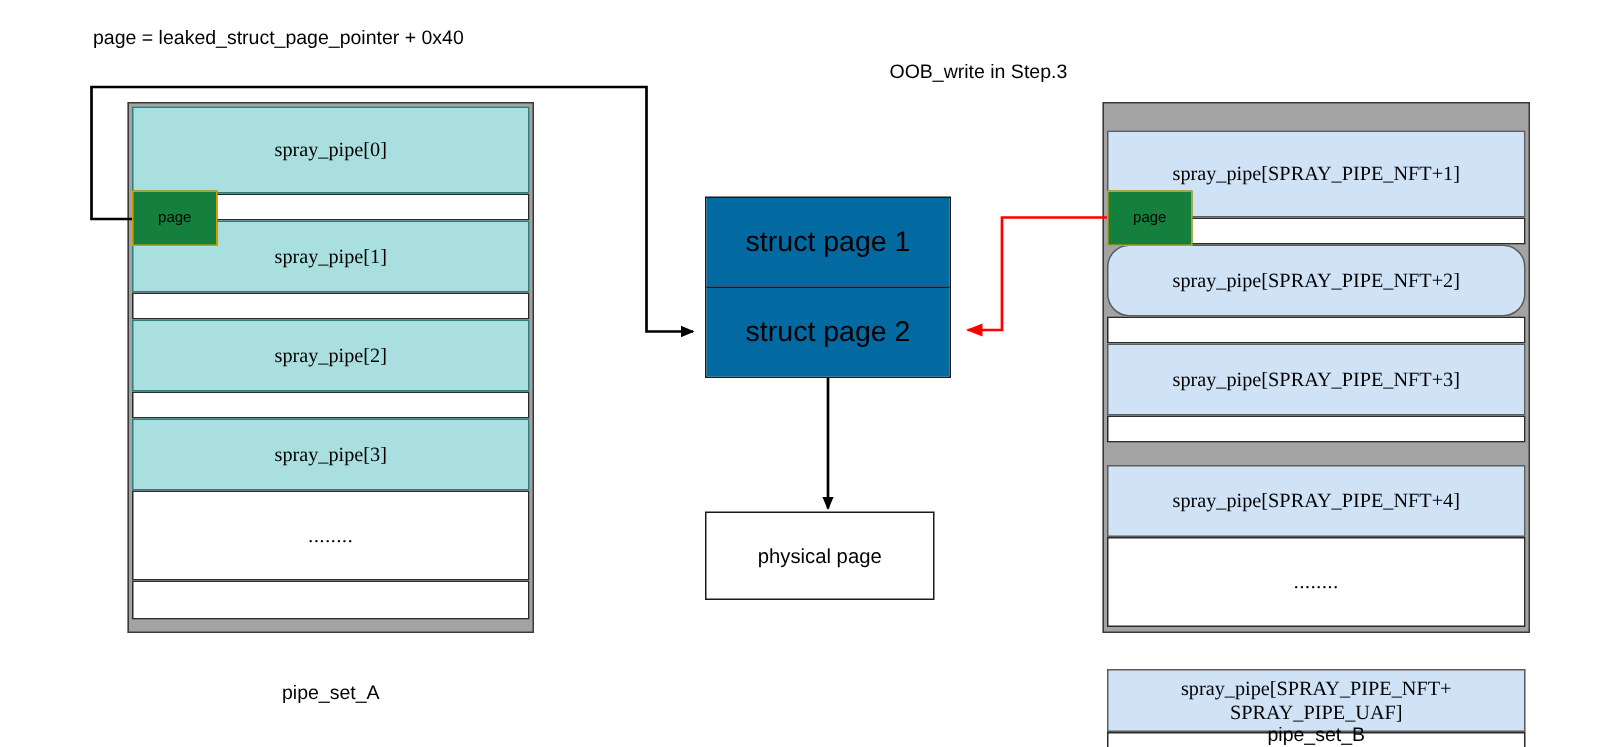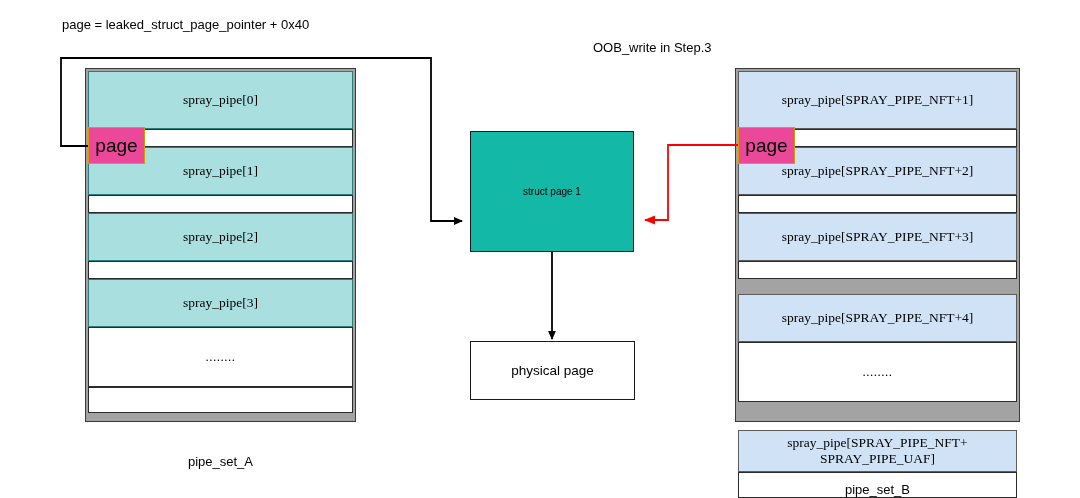--- a/index.html
+++ b/index.html
@@ -76,23 +76,23 @@
     border: 1.2px solid #2b2b2b;
     font-size: 13px;
     letter-spacing: 0.5px;
   }
   .row.wrap { white-space: normal; }
 
   
   .page-badge {
     position: absolute;
     box-sizing: border-box;
-    background: #ec4899;
+    background: #15803d;
     border: 1.6px solid #d79b00;
-    font-size: 19px;
+    font-size: 10px;
     display: flex;
     align-items: center;
     justify-content: center;
     color: #000;
     z-index: 6;
     line-height: 1;
   }
 
   
   .struct-stack {
@@ -100,22 +100,22 @@
     border: 1.8px solid #1a1a1a;
     background: #ffffff;
     display: flex;
     flex-direction: column;
   }
   .struct-cell {
     flex: 1 1 0;
     display: flex;
     align-items: center;
     justify-content: center;
-    font-size: 10px;
-    background: #14b8a6;
+    font-size: 19px;
+    background: #0369a1;
     white-space: nowrap;
   }
   .struct-cell + .struct-cell {
     border-top: 1.8px solid #1a1a1a;
   }
   .plain-box {
     box-sizing: border-box;
     border: 1.8px solid #1a1a1a;
     background: #ffffff;
     display: flex;
@@ -171,35 +171,36 @@
       <div class="row teal" style="height: 48px; flex: 0 0 48px;">spray_pipe[3]</div>
       <div class="row dots" style="height: 60px; flex: 0 0 60px;">........</div>
       <div class="row blank" style="height: 26px; flex: 0 0 26px;"></div>
     </div>
 
   <div class="abs page-badge" style="left:88px; top:127px; width:57px; height:37px;">page</div>
 
   <div class="abs caption" style="left:85px; top:455px; width:271px;">pipe_set_A</div>
 
   <div class="abs pipe-set" id="setB" style="left:735px; top:68px; width:285px; height:354px;">
-      <div class="row blue" style="height: 58px; flex: 0 0 58px;">spray_pipe[SPRAY_PIPE_NFT+1]</div>
-      <div class="row blank" style="height: 18px; flex: 0 0 18px;"></div>
-      <div class="row blue" style="height: 48px; flex: 0 0 48px;">spray_pipe[SPRAY_PIPE_NFT+2]</div>
+      <div class="row blue" style="height: 58px; flex: 0 0 58px; margin-top: 16px;">spray_pipe[SPRAY_PIPE_NFT+1]</div>
+      <div class="row blank" style="height: 18px; flex: 0 0 18px;"></div>
+      <div class="row blue" style="height: 48px; flex: 0 0 48px; border-radius: 15px;">spray_pipe[SPRAY_PIPE_NFT+2]</div>
       <div class="row blank" style="height: 18px; flex: 0 0 18px;"></div>
       <div class="row blue" style="height: 48px; flex: 0 0 48px;">spray_pipe[SPRAY_PIPE_NFT+3]</div>
       <div class="row blank" style="height: 18px; flex: 0 0 18px;"></div>
       <div class="row blue" style="height: 48px; flex: 0 0 48px; margin-top: 15px;">spray_pipe[SPRAY_PIPE_NFT+4]</div>
       <div class="row dots" style="height: 60px; flex: 0 0 60px;">........</div>
       <div class="row blue wrap" style="height: 42px; flex: 0 0 42px; margin-top: 28px;">spray_pipe[SPRAY_PIPE_NFT+ SPRAY_PIPE_UAF]</div>
       <div class="row blank" style="height: 26px; flex: 0 0 26px;"></div>
     </div>
 
   <div class="abs page-badge" style="left:738px; top:127px; width:57px; height:37px;">page</div>
 
   <div class="abs caption" style="left:735px; top:455px; width:285px;margin-top:28px;">pipe_set_B</div>
 
   <div class="abs struct-stack" style="left:470px; top:131px; width:164px; height:121px;">
     <div class="struct-cell">struct page 1</div>
+    <div class="struct-cell">struct page 2</div>
   </div>
 
-  <div class="abs plain-box" style="left:470px; top:341px; width:165px; height:59px;">physical page</div>
+  <div class="abs plain-box" style="left:470px; top:341px; width:153px; height:59px;">physical page</div>
 
 </div>
 
 </body></html>

